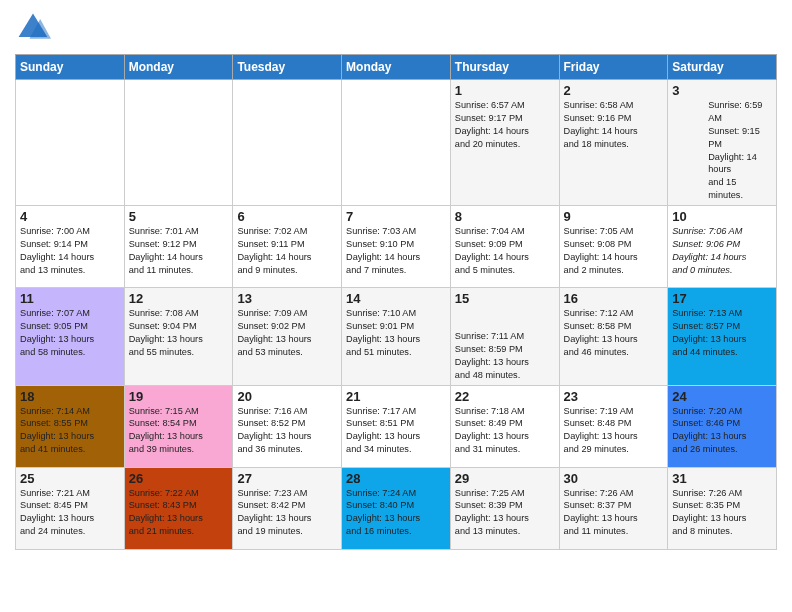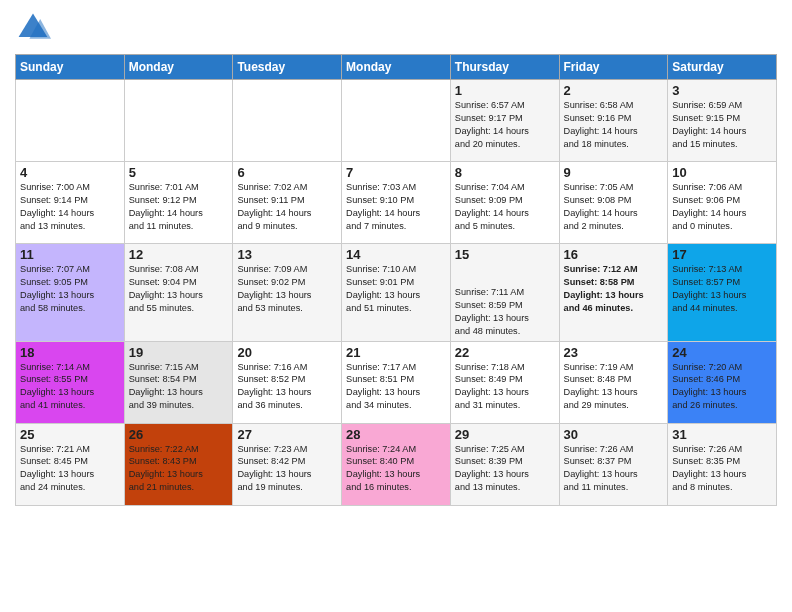--- a/index.html
+++ b/index.html
@@ -136,21 +136,21 @@
           </td>
           <td style="background: rgb(245, 245, 245);">
             <span class="day-num">2</span>
             <div class="cell-content" style="white-space: pre-line;">Sunrise: 6:58 AM
 Sunset: 9:16 PM
 Daylight: 14 hours
 and 18 minutes.</div>
           </td>
           <td style="background: rgb(245, 245, 245);">
             <span class="day-num">3</span>
-            <div class="cell-content" style="white-space: pre-line;">Sunrise: 6:59 AM
+            <div class="cell-content" style="white-space: pre-line; margin-left: 36px;">Sunrise: 6:59 AM
 Sunset: 9:15 PM
 Daylight: 14 hours
 and 15 minutes.</div>
           </td>
         </tr>
         <tr>
           <td style="background: rgb(255, 255, 255);">
             <span class="day-num">4</span>
             <div class="cell-content" style="white-space: pre-line;">Sunrise: 7:00 AM
 Sunset: 9:14 PM
@@ -187,21 +187,21 @@
           </td>
           <td style="background: rgb(255, 255, 255);">
             <span class="day-num">9</span>
             <div class="cell-content" style="white-space: pre-line;">Sunrise: 7:05 AM
 Sunset: 9:08 PM
 Daylight: 14 hours
 and 2 minutes.</div>
           </td>
           <td style="background: rgb(255, 255, 255);">
             <span class="day-num">10</span>
-            <div class="cell-content" style="white-space: pre-line;">Sunrise: 7:06 AM
+            <div class="cell-content" style="white-space: pre-line; font-style: italic;">Sunrise: 7:06 AM
 Sunset: 9:06 PM
 Daylight: 14 hours
 and 0 minutes.</div>
           </td>
         </tr>
         <tr>
           <td style="background: #c4b5fd;">
             <span class="day-num">11</span>
             <div class="cell-content" style="white-space: pre-line;">Sunrise: 7:07 AM
 Sunset: 9:05 PM
@@ -231,42 +231,42 @@
           </td>
           <td style="background: rgb(245, 245, 245);">
             <span class="day-num">15</span>
             <div class="cell-content" style="white-space: pre-line; margin-top: 24px;">Sunrise: 7:11 AM
 Sunset: 8:59 PM
 Daylight: 13 hours
 and 48 minutes.</div>
           </td>
           <td style="background: rgb(245, 245, 245);">
             <span class="day-num">16</span>
-            <div class="cell-content" style="white-space: pre-line; font-weight: bold;">Sunrise: 7:12 AM
+            <div class="cell-content" style="white-space: pre-line;">Sunrise: 7:12 AM
 Sunset: 8:58 PM
 Daylight: 13 hours
 and 46 minutes.</div>
           </td>
           <td style="background: #0ea5e9;">
             <span class="day-num">17</span>
             <div class="cell-content" style="white-space: pre-line;">Sunrise: 7:13 AM
 Sunset: 8:57 PM
 Daylight: 13 hours
 and 44 minutes.</div>
           </td>
         </tr>
         <tr>
-          <td style="background: #d946ef; margin-left: 40px;">
+          <td style="background: #a16207; margin-left: 40px;">
             <span class="day-num">18</span>
             <div class="cell-content" style="white-space: pre-line;">Sunrise: 7:14 AM
 Sunset: 8:55 PM
 Daylight: 13 hours
 and 41 minutes.</div>
           </td>
-          <td style="background: #e5e5e5;">
+          <td style="background: #f9a8d4;">
             <span class="day-num">19</span>
             <div class="cell-content" style="white-space: pre-line;">Sunrise: 7:15 AM
 Sunset: 8:54 PM
 Daylight: 13 hours
 and 39 minutes.</div>
           </td>
           <td style="background: rgb(255, 255, 255);">
             <span class="day-num">20</span>
             <div class="cell-content" style="white-space: pre-line;">Sunrise: 7:16 AM
 Sunset: 8:52 PM
@@ -317,21 +317,21 @@
 Daylight: 13 hours
 and 21 minutes.</div>
           </td>
           <td style="background: rgb(245, 245, 245);">
             <span class="day-num">27</span>
             <div class="cell-content" style="white-space: pre-line;">Sunrise: 7:23 AM
 Sunset: 8:42 PM
 Daylight: 13 hours
 and 19 minutes.</div>
           </td>
-          <td style="background: #f9a8d4; margin-top: 20px;">
+          <td style="background: #0ea5e9; margin-top: 20px;">
             <span class="day-num">28</span>
             <div class="cell-content" style="white-space: pre-line;">Sunrise: 7:24 AM
 Sunset: 8:40 PM
 Daylight: 13 hours
 and 16 minutes.</div>
           </td>
           <td style="background: rgb(245, 245, 245);">
             <span class="day-num">29</span>
             <div class="cell-content" style="white-space: pre-line;">Sunrise: 7:25 AM
 Sunset: 8:39 PM

